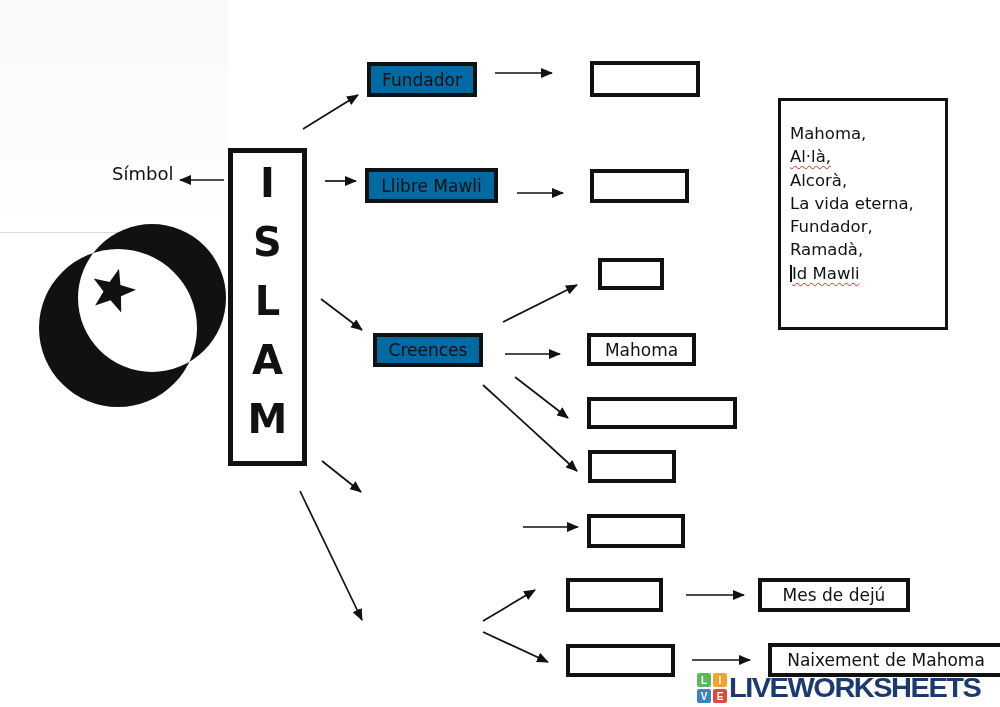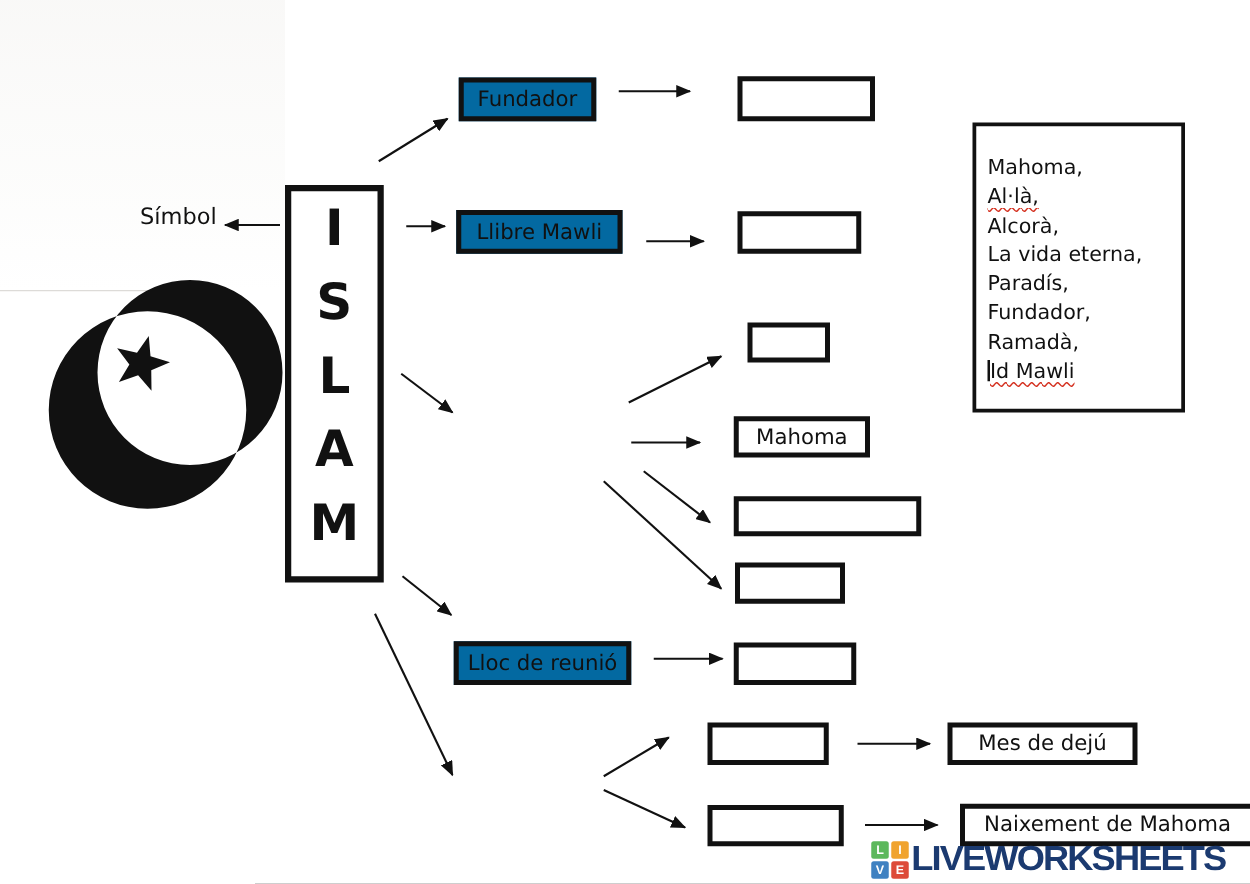--- a/index.html
+++ b/index.html
@@ -134,22 +134,22 @@
   </div>
 
   <div class="simbol-label">Símbol</div>
 
   <div class="node label-fundador">
     <span>Fundador</span>
   </div>
   <div class="node label-llibre">
     <span>Llibre Mawli</span>
   </div>
-  <div class="node label-lloc">
-    <span>Lloc de reunió</span>
+  <div class="node label-creences">
+    <span>Creences</span>
   </div>
 
   <div class="ansbox ans-fundador"></div>
   <div class="ansbox ans-llibre"></div>
   <div class="ansbox ans-creences-1"></div>
   <div class="ansbox ans-creences-2">
     <span>Mahoma</span>
   </div>
   <div class="ansbox ans-creences-3"></div>
   <div class="ansbox ans-creences-4"></div>
@@ -161,21 +161,20 @@
   </div>
   <div class="ansbox ans-naixement">
     <span>Naixement de Mahoma</span>
   </div>
 
   <div class="word-bank">
     <div class="wb-line"><span>Mahoma,</span></div>
     <div class="wb-line"><span class="squiggle">Al·là,</span></div>
     <div class="wb-line"><span>Alcorà,</span></div>
     <div class="wb-line"><span>La vida eterna,</span></div>
-    <div class="wb-line"><span>Paradís,</span></div>
     <div class="wb-line"><span>Fundador,</span></div>
     <div class="wb-line"><span>Ramadà,</span></div>
     <div class="wb-line"><span class="caret"></span><span class="squiggle">Id Mawli</span></div>
   </div>
 
   <div class="lw-logo">
     <div class="lw-grid">
       <div class="lw-sq c0">L</div>
       <div class="lw-sq c1">I</div>
       <div class="lw-sq c2">V</div>

